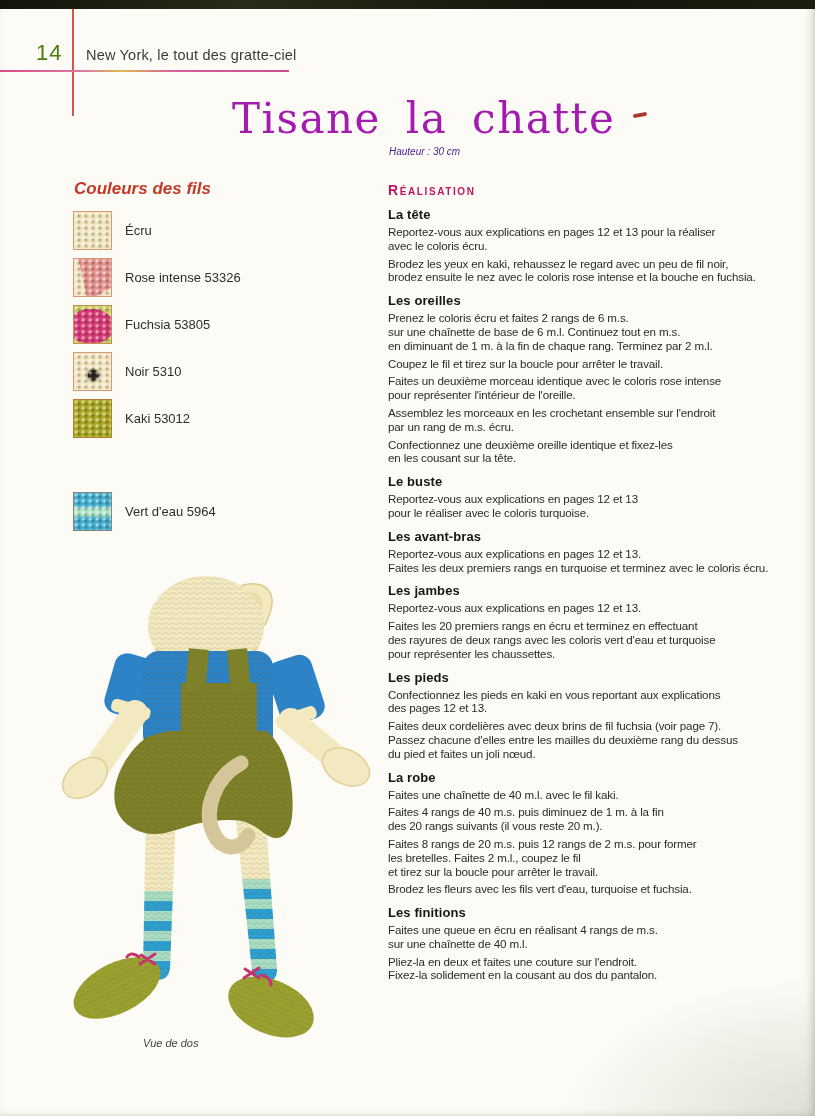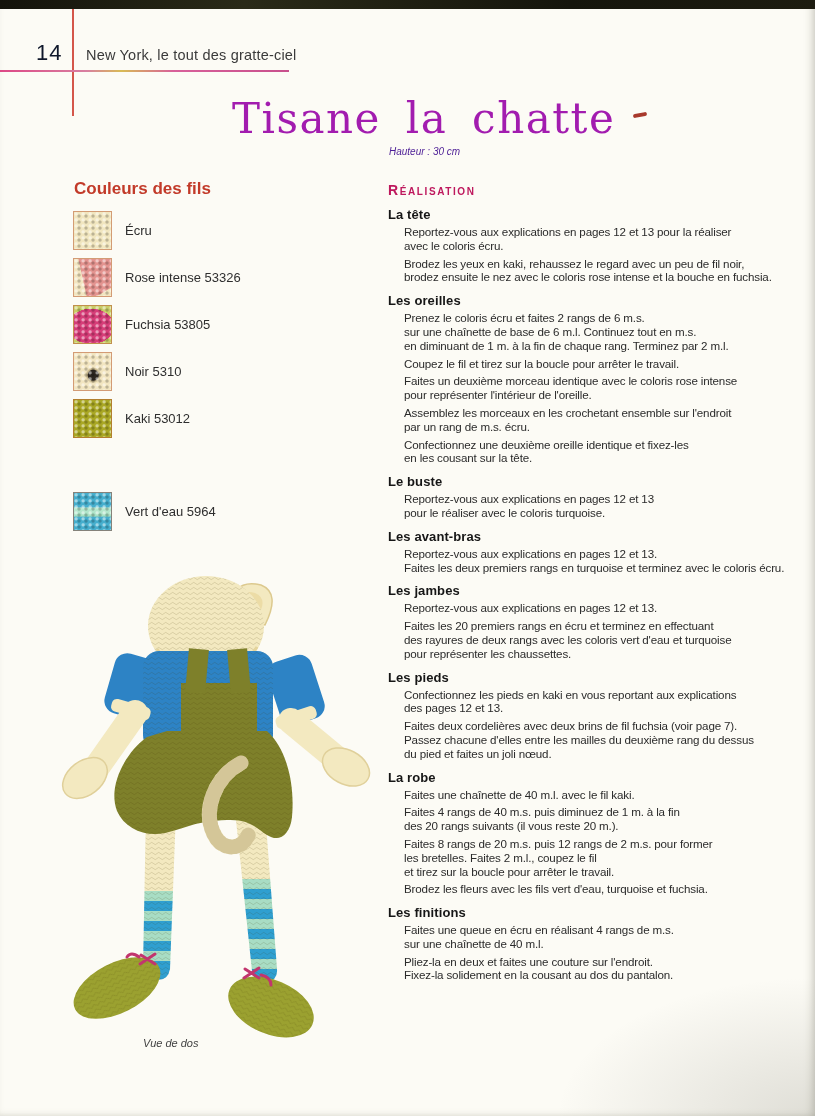--- a/index.html
+++ b/index.html
@@ -7,32 +7,32 @@
   .page{position:relative;width:815px;height:1116px;margin:0 auto;background:#fcfbf5;overflow:hidden;
         box-shadow:inset -7px 0 10px -5px rgba(110,110,95,.35), inset 0 -4px 8px -5px rgba(110,110,95,.25);}
   .top-strip{position:absolute;left:0;top:0;width:815px;height:9px;background:linear-gradient(90deg,#14130b,#2a2a18 30%,#15150c 70%,#1d1c10);}
   .corner-shade{position:absolute;right:0;bottom:0;width:260px;height:140px;
         background:radial-gradient(ellipse at 100% 100%, rgba(120,118,105,.22), transparent 70%);pointer-events:none;}
 
   
   .vline{position:absolute;left:72px;top:9px;width:2px;height:107px;background:#d4564a;}
   .hline{position:absolute;left:0;top:70px;width:289px;height:2px;
         background:linear-gradient(90deg,#dd4886 0%,#d87fa0 30%,#d8bb55 42%,#d8609a 60%,#c84f8c 100%);}
-  .page-num{position:absolute;left:36px;top:40px;font-size:22px;color:#0f172a;letter-spacing:1px;}
+  .page-num{position:absolute;left:36px;top:40px;font-size:22px;color:#4d7c0f;letter-spacing:1px;}
   .chapter{position:absolute;left:86px;top:47px;font-size:14.5px;color:#3a3a3a;letter-spacing:.2px;}
 
   
   .title{position:absolute;left:232px;top:94px;font-family:"DejaVu Serif",serif;font-weight:normal;
         font-size:42px;color:#a21caf;letter-spacing:1.5px;word-spacing:10px;}
   .title-mark{position:absolute;left:633px;top:113px;width:14px;height:4px;border-radius:3px;
         background:#a8392c;transform:rotate(-10deg);}
   .height-note{position:absolute;left:389px;top:146px;font-style:italic;font-size:10px;color:#4c1d95;}
 
   
-  .colors-heading{position:absolute;left:74px;top:179px;font-size:17px;font-weight:bold;color:#c23a29;text-align:right;}
+  .colors-heading{position:absolute;left:74px;top:179px;font-size:17px;font-weight:bold;font-style:italic;color:#c23a29;text-align:right;}
   .swatch-row{position:absolute;left:73px;width:310px;height:39px;}
   .swatch{position:absolute;left:0;top:0;width:39px;height:39px;border:1px solid rgba(185,95,55,.55);
         box-sizing:border-box;background:var(--yarn,#ddd);overflow:hidden;}
   .swatch::before{content:"";position:absolute;inset:0;z-index:3;
         background-image:radial-gradient(circle at 30% 30%, rgba(255,255,255,.5) 1px, transparent 2.2px),
                          radial-gradient(circle at 72% 68%, rgba(0,0,0,.22) 1px, transparent 2.2px);
         background-size:7px 6px;}
   .swatch::after{content:"";position:absolute;inset:0;z-index:2;}
   .sw-rose{background:#f2e5c0;}
   .sw-rose::after{background:var(--yarn);clip-path:polygon(12% 0,100% 0,100% 78%,62% 100%,34% 100%);}
@@ -46,21 +46,21 @@
 
   
   .photo{position:absolute;left:45px;top:570px;width:345px;height:482px;}
   .photo-caption{position:absolute;left:143px;top:1037px;font-size:11px;font-style:italic;color:#3f3f3f;}
 
   
   .realisation{position:absolute;left:388px;top:182px;width:424px;color:#2b2b2b;}
   .real-heading{font-size:14px;font-weight:bold;color:#be185d;letter-spacing:1.6px;
         font-variant:small-caps;margin:0 0 8px 0;}
   .section h3{font-size:13px;margin:9px 0 3px 0;color:#161616;letter-spacing:.1px;}
-  .section p{font-size:11.6px;line-height:13.8px;margin:0 0 4px 16px;white-space:pre-line;
+  .section p{font-size:11.6px;line-height:13.8px;margin:0 0 4px 0;white-space:pre-line;
         letter-spacing:-.15px;}
 </style>
 </head>
 <body>
 
 <div class="page">
   <div class="top-strip"></div>
 
   <div class="vline"></div>
   <div class="hline"></div>

